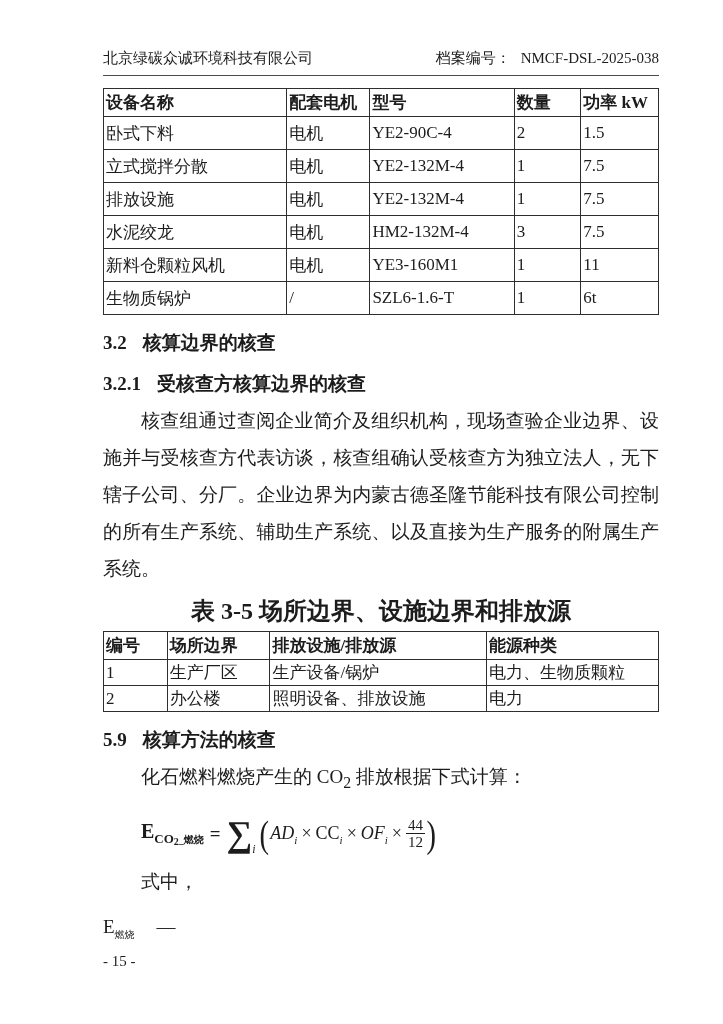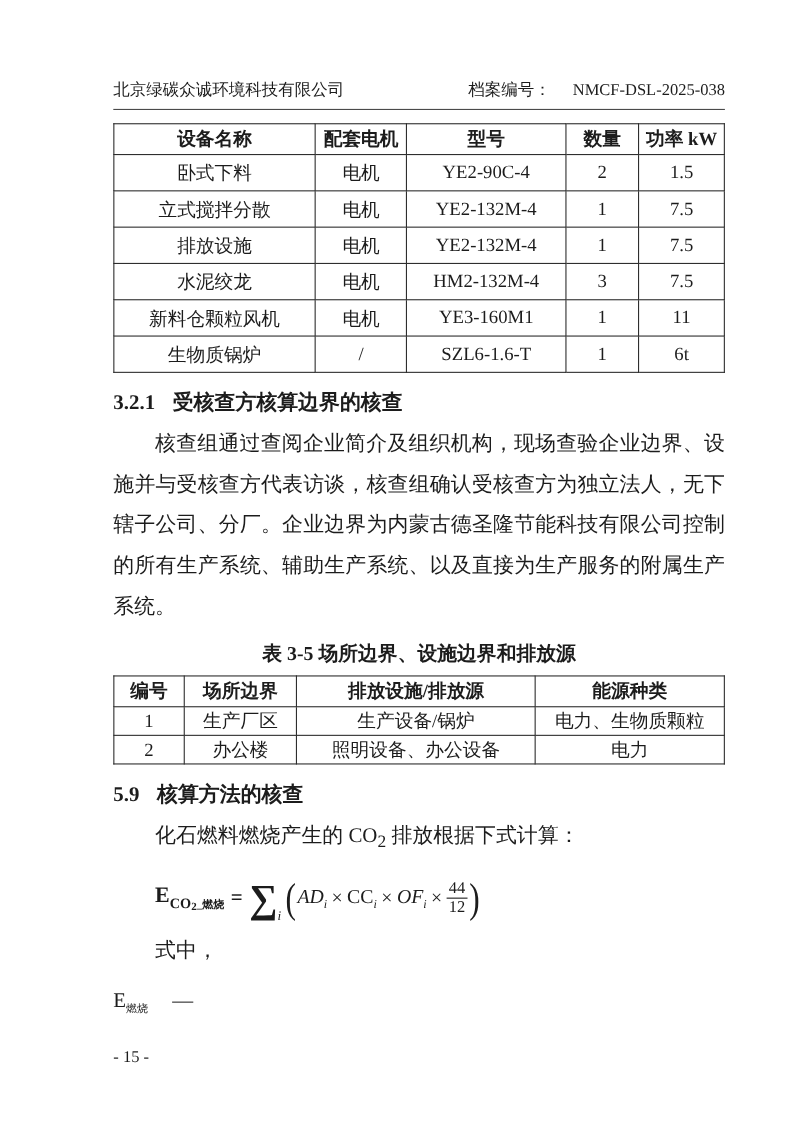--- a/index.html
+++ b/index.html
@@ -12,41 +12,41 @@
     box-sizing:border-box;width:710px;height:1024px;
     padding:48px 51px 54px 103px;
     display:flex;flex-direction:column;
   }
   
   .doc-header{
     display:flex;justify-content:space-between;align-items:flex-end;
     font-size:15px;line-height:20px;
     border-bottom:1px solid #4a4a4a;padding-bottom:7px;
   }
-  .doc-header .right{display:flex;gap:20px;margin-top:24px;}
+  .doc-header .right{display:flex;gap:10px;}
   
   table{border-collapse:collapse;width:100%;table-layout:fixed;}
   th,td{
-    border:1px solid #2e2e2e;text-align:center;vertical-align:middle;
+    border:1px solid #2e2e2e;text-align:left;vertical-align:middle;
     font-size:17px;padding:0 2px;overflow:hidden;white-space:nowrap;
   }
   th{font-weight:bold;height:27px;}
   .equip-table{margin-top:12px;}
   .equip-table td{height:32px;}
   .bound-table td{height:25px;}
   
   .heading{font-weight:bold;font-size:19px;margin-top:15px;line-height:26px;}
   .heading .num{margin-right:16px;}
   
   .para{
     font-size:19px;line-height:37px;margin-top:5px;
     text-align:justify;text-align-last:left;text-indent:2em;
   }
   .caption{
-    font-weight:bold;font-size:18px;text-align:center;
+    font-weight:bold;font-size:24px;text-align:center;
     margin-top:11px;line-height:26px;
   }
   .bound-table{margin-top:7px;}
   
   .formula{
     display:flex;align-items:center;margin:8px 0 4px 38px;height:50px;
     font-size:19px;
   }
   .f-lhs{font-weight:bold;font-size:20px;}
   .f-lhs sub{font-size:13px;}
@@ -136,20 +136,23 @@
     <tr>
       <td>生物质锅炉</td>
       <td>/</td>
       <td>SZL6-1.6-T</td>
       <td>1</td>
       <td>6t</td>
     </tr>
   </tbody>
     </table>
 
+  <div class="heading">
+    <span class="num">3.2</span><span>核算边界的核查</span>
+  </div>
 
   <div class="heading">
     <span class="num">3.2.1</span><span>受核查方核算边界的核查</span>
   </div>
 
   <div class="para">核查组通过查阅企业简介及组织机构，现场查验企业边界、设施并与受核查方代表访谈，核查组确认受核查方为独立法人，无下辖子公司、分厂。企业边界为内蒙古德圣隆节能科技有限公司控制的所有生产系统、辅助生产系统、以及直接为生产服务的附属生产系统。</div>
 
   <div class="caption">表 3-5 场所边界、设施边界和排放源</div>
 
   <table class="bound-table">
@@ -168,21 +171,21 @@
     </tr>
     <tr>
       <td>1</td>
       <td>生产厂区</td>
       <td>生产设备/锅炉</td>
       <td>电力、生物质颗粒</td>
     </tr>
     <tr>
       <td>2</td>
       <td>办公楼</td>
-      <td>照明设备、办公设备</td>
+      <td>照明设备、排放设施</td>
       <td>电力</td>
     </tr>
   </tbody>
     </table>
 
   <div class="heading">
     <span class="num">5.9</span><span>核算方法的核查</span>
   </div>
 
 

